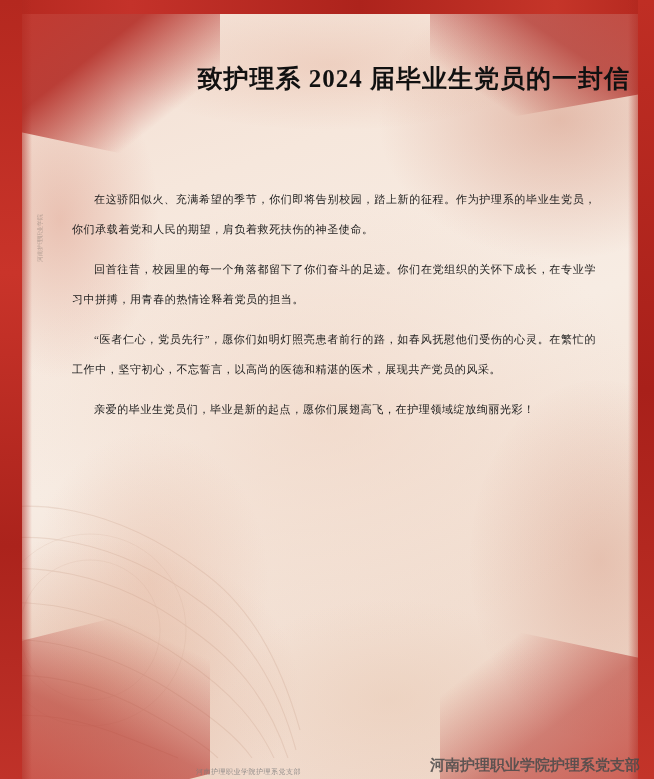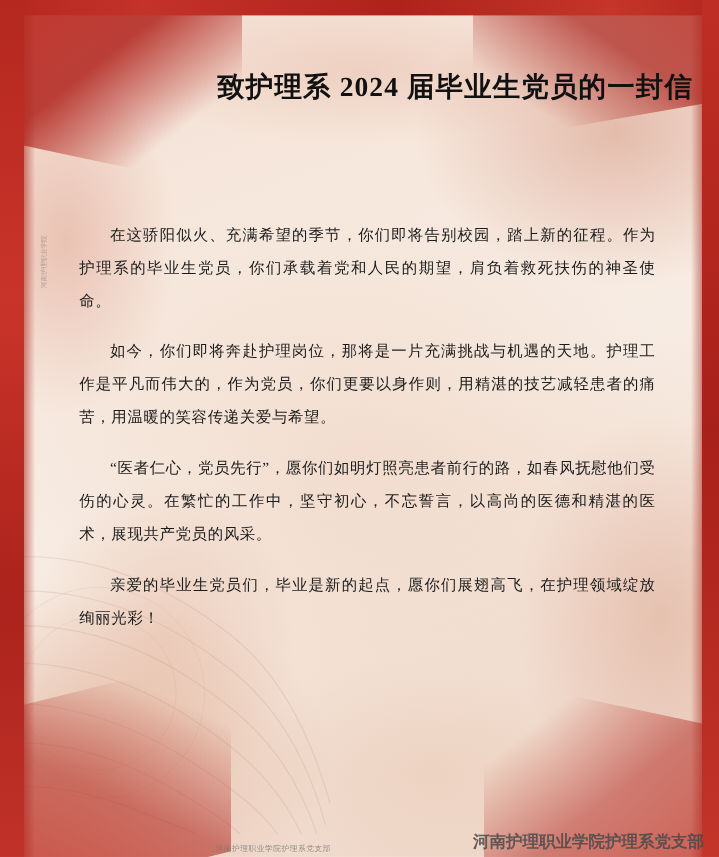--- a/index.html
+++ b/index.html
@@ -144,27 +144,27 @@
   }
 
   .body {
     position: absolute;
     left: 46px;
     top: 166px;
     width: 524px;
   }
   .para {
     font-family: "Liberation Serif", serif;
-    font-size: 14px;
+    font-size: 11px;
     line-height: 30px;
     color: #1b1b1b;
     text-align: justify;
     text-justify: inter-ideograph;
     text-indent: 2em;
-    margin: 16px 0 10px 0;
+    margin: 0 0 10px 0;
     letter-spacing: 0.6px;
   }
 
   
   .watermark {
     position: absolute;
     right: 14px;
     bottom: 4px;
     font-family: "Liberation Sans", sans-serif;
     font-size: 15px;
@@ -235,21 +235,21 @@
   <div class="ribbon-left"></div>
   <div class="ribbon-right"></div>
 
   <div class="sheet">
 
     <div class="title">致护理系 2024 届毕业生党员的一封信</div>
 
 
     <div class="body">
       <p class="para">在这骄阳似火、充满希望的季节，你们即将告别校园，踏上新的征程。作为护理系的毕业生党员，你们承载着党和人民的期望，肩负着救死扶伤的神圣使命。</p>
-      <p class="para">如今，你们即将奔赴护理岗位，那将是一片充满挑战与机遇的天地。护理工作是平凡而伟大的，作为党员，你们更要以身作则，用精湛的技艺减轻患者的痛苦，用温暖的笑容传递关爱与希望。</p>
+      <p class="para">回首往昔，校园里的每一个角落都留下了你们奋斗的足迹。你们在党组织的关怀下成长，在专业学习中拼搏，用青春的热情诠释着党员的担当。</p>
       <p class="para">“医者仁心，党员先行”，愿你们如明灯照亮患者前行的路，如春风抚慰他们受伤的心灵。在繁忙的工作中，坚守初心，不忘誓言，以高尚的医德和精湛的医术，展现共产党员的风采。</p>
       <p class="para">亲爱的毕业生党员们，毕业是新的起点，愿你们展翅高飞，在护理领域绽放绚丽光彩！</p>
     </div>
 
   </div>
 
   <div class="watermark-tiny">河南护理职业学院</div>
   <div class="watermark-small">河南护理职业学院护理系党支部</div>
   <div class="watermark">河南护理职业学院护理系党支部</div>
 

